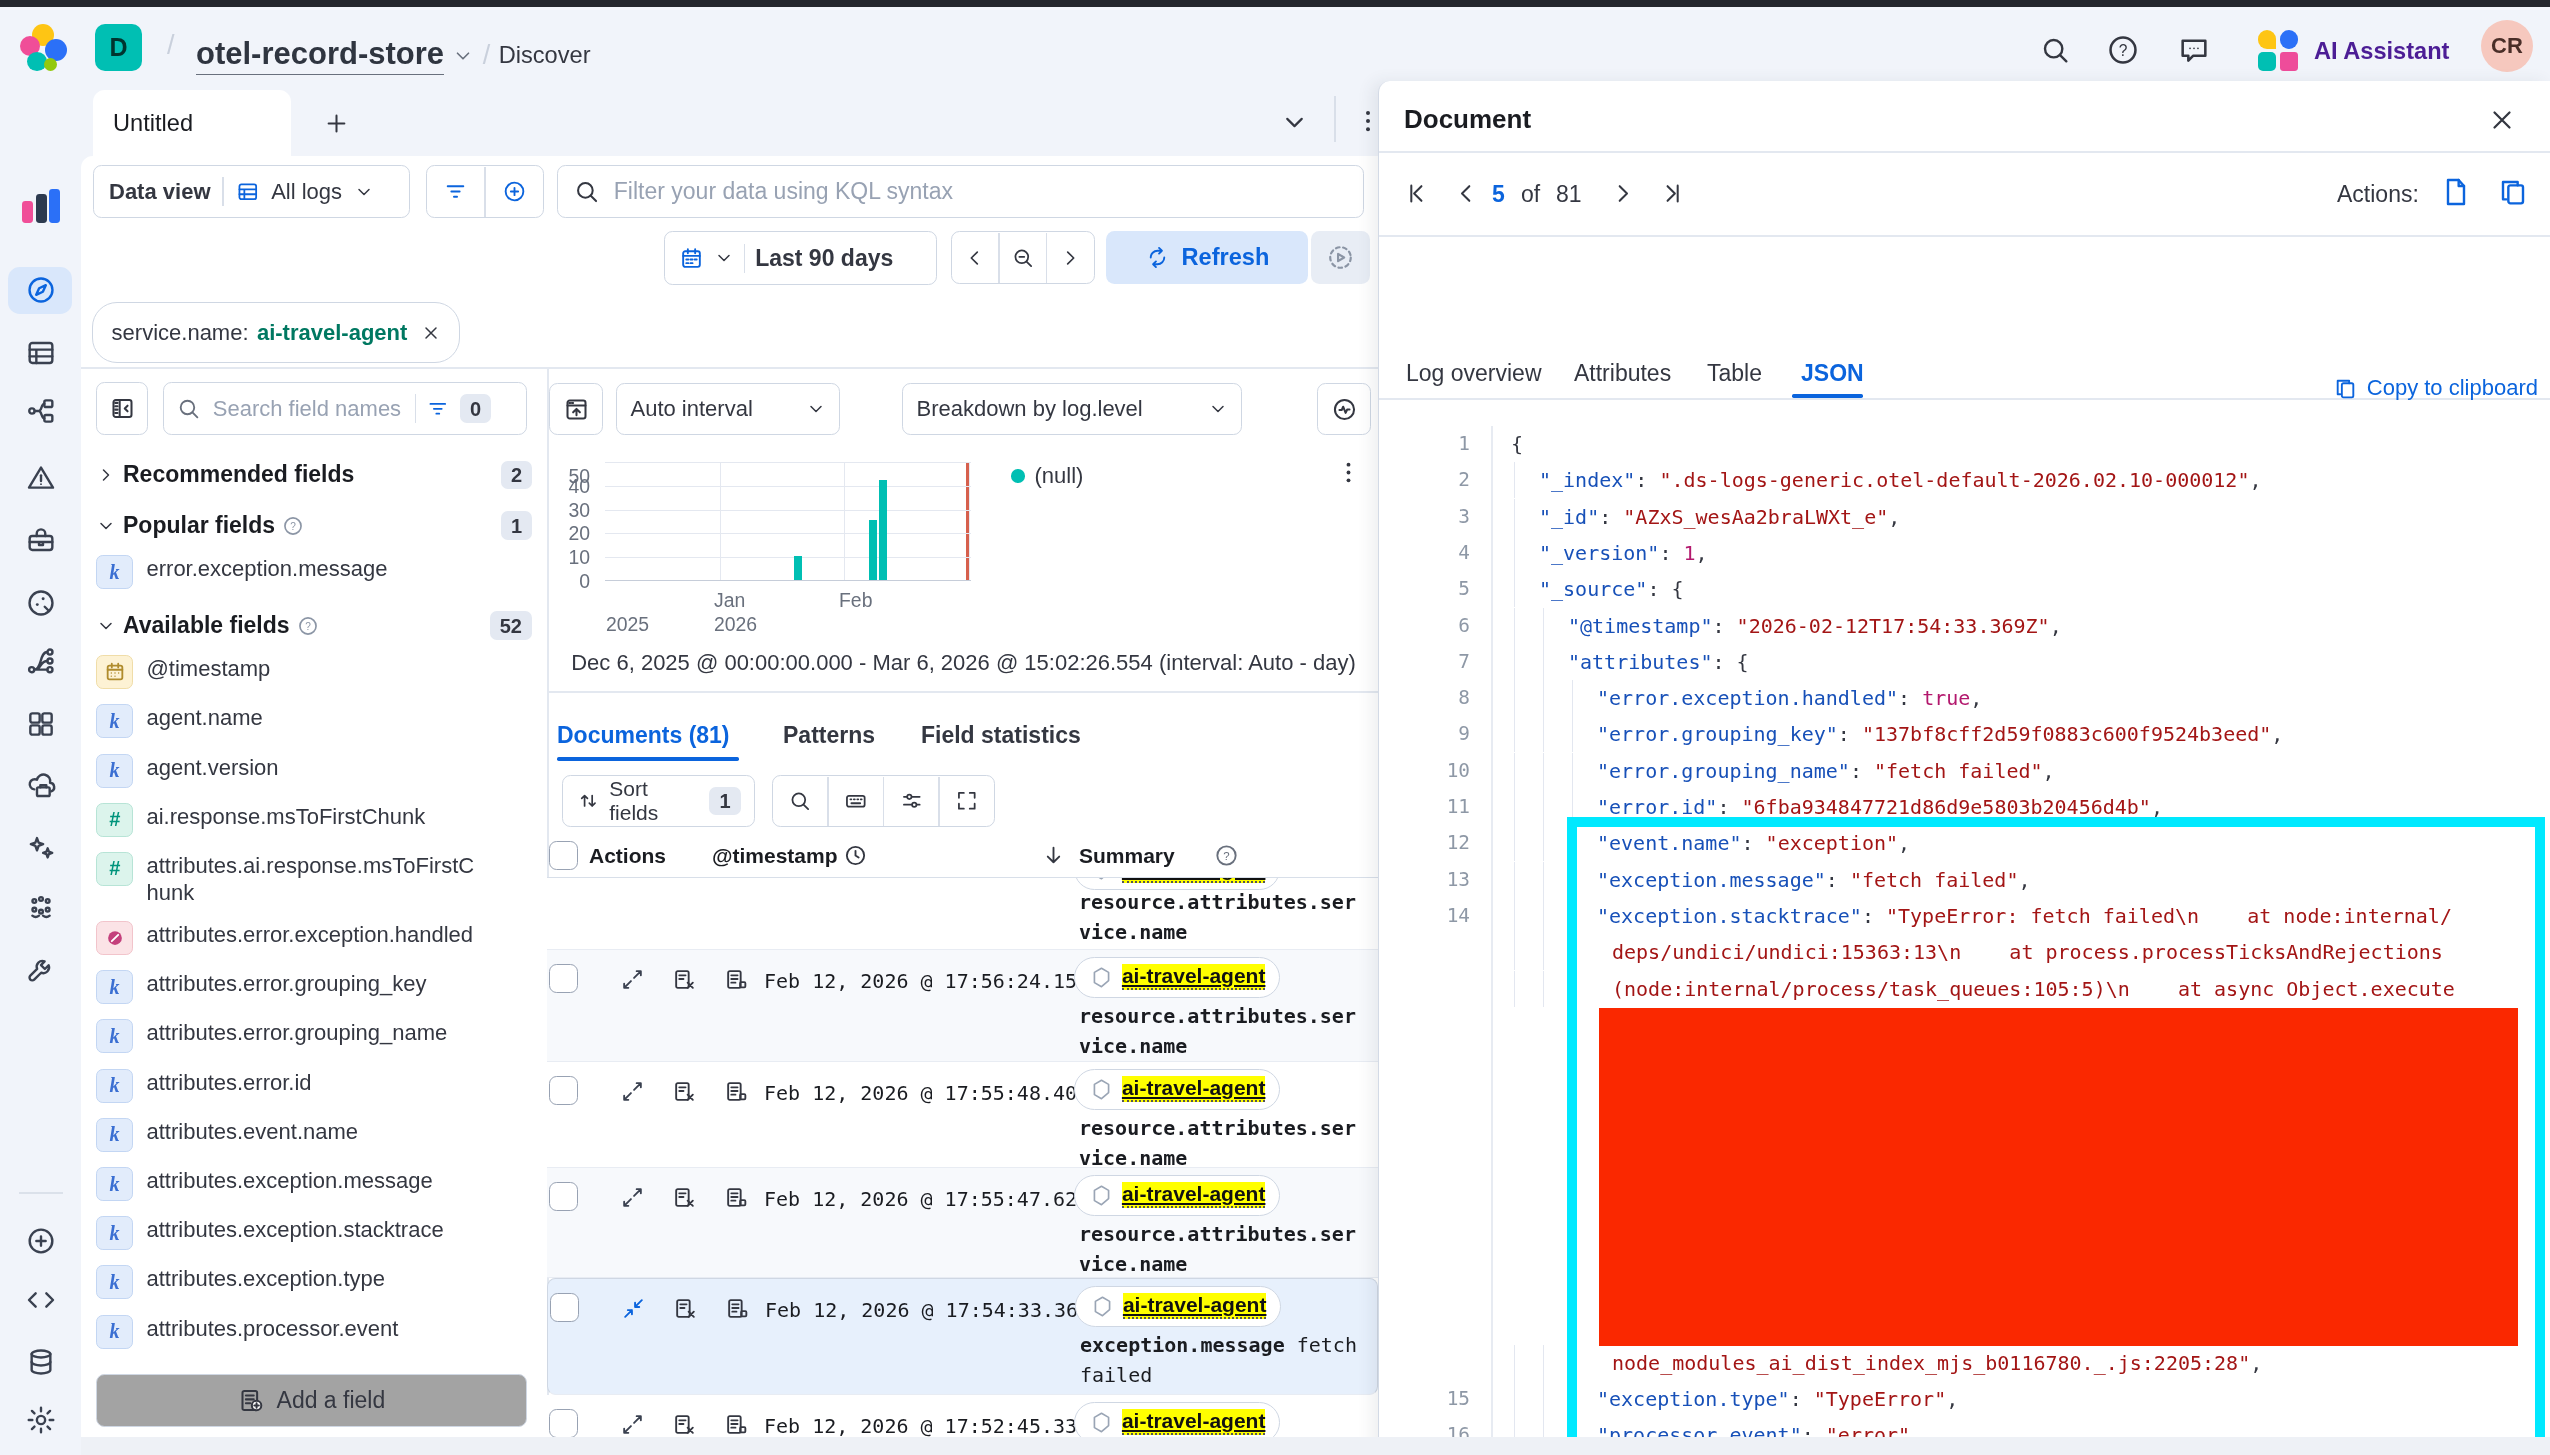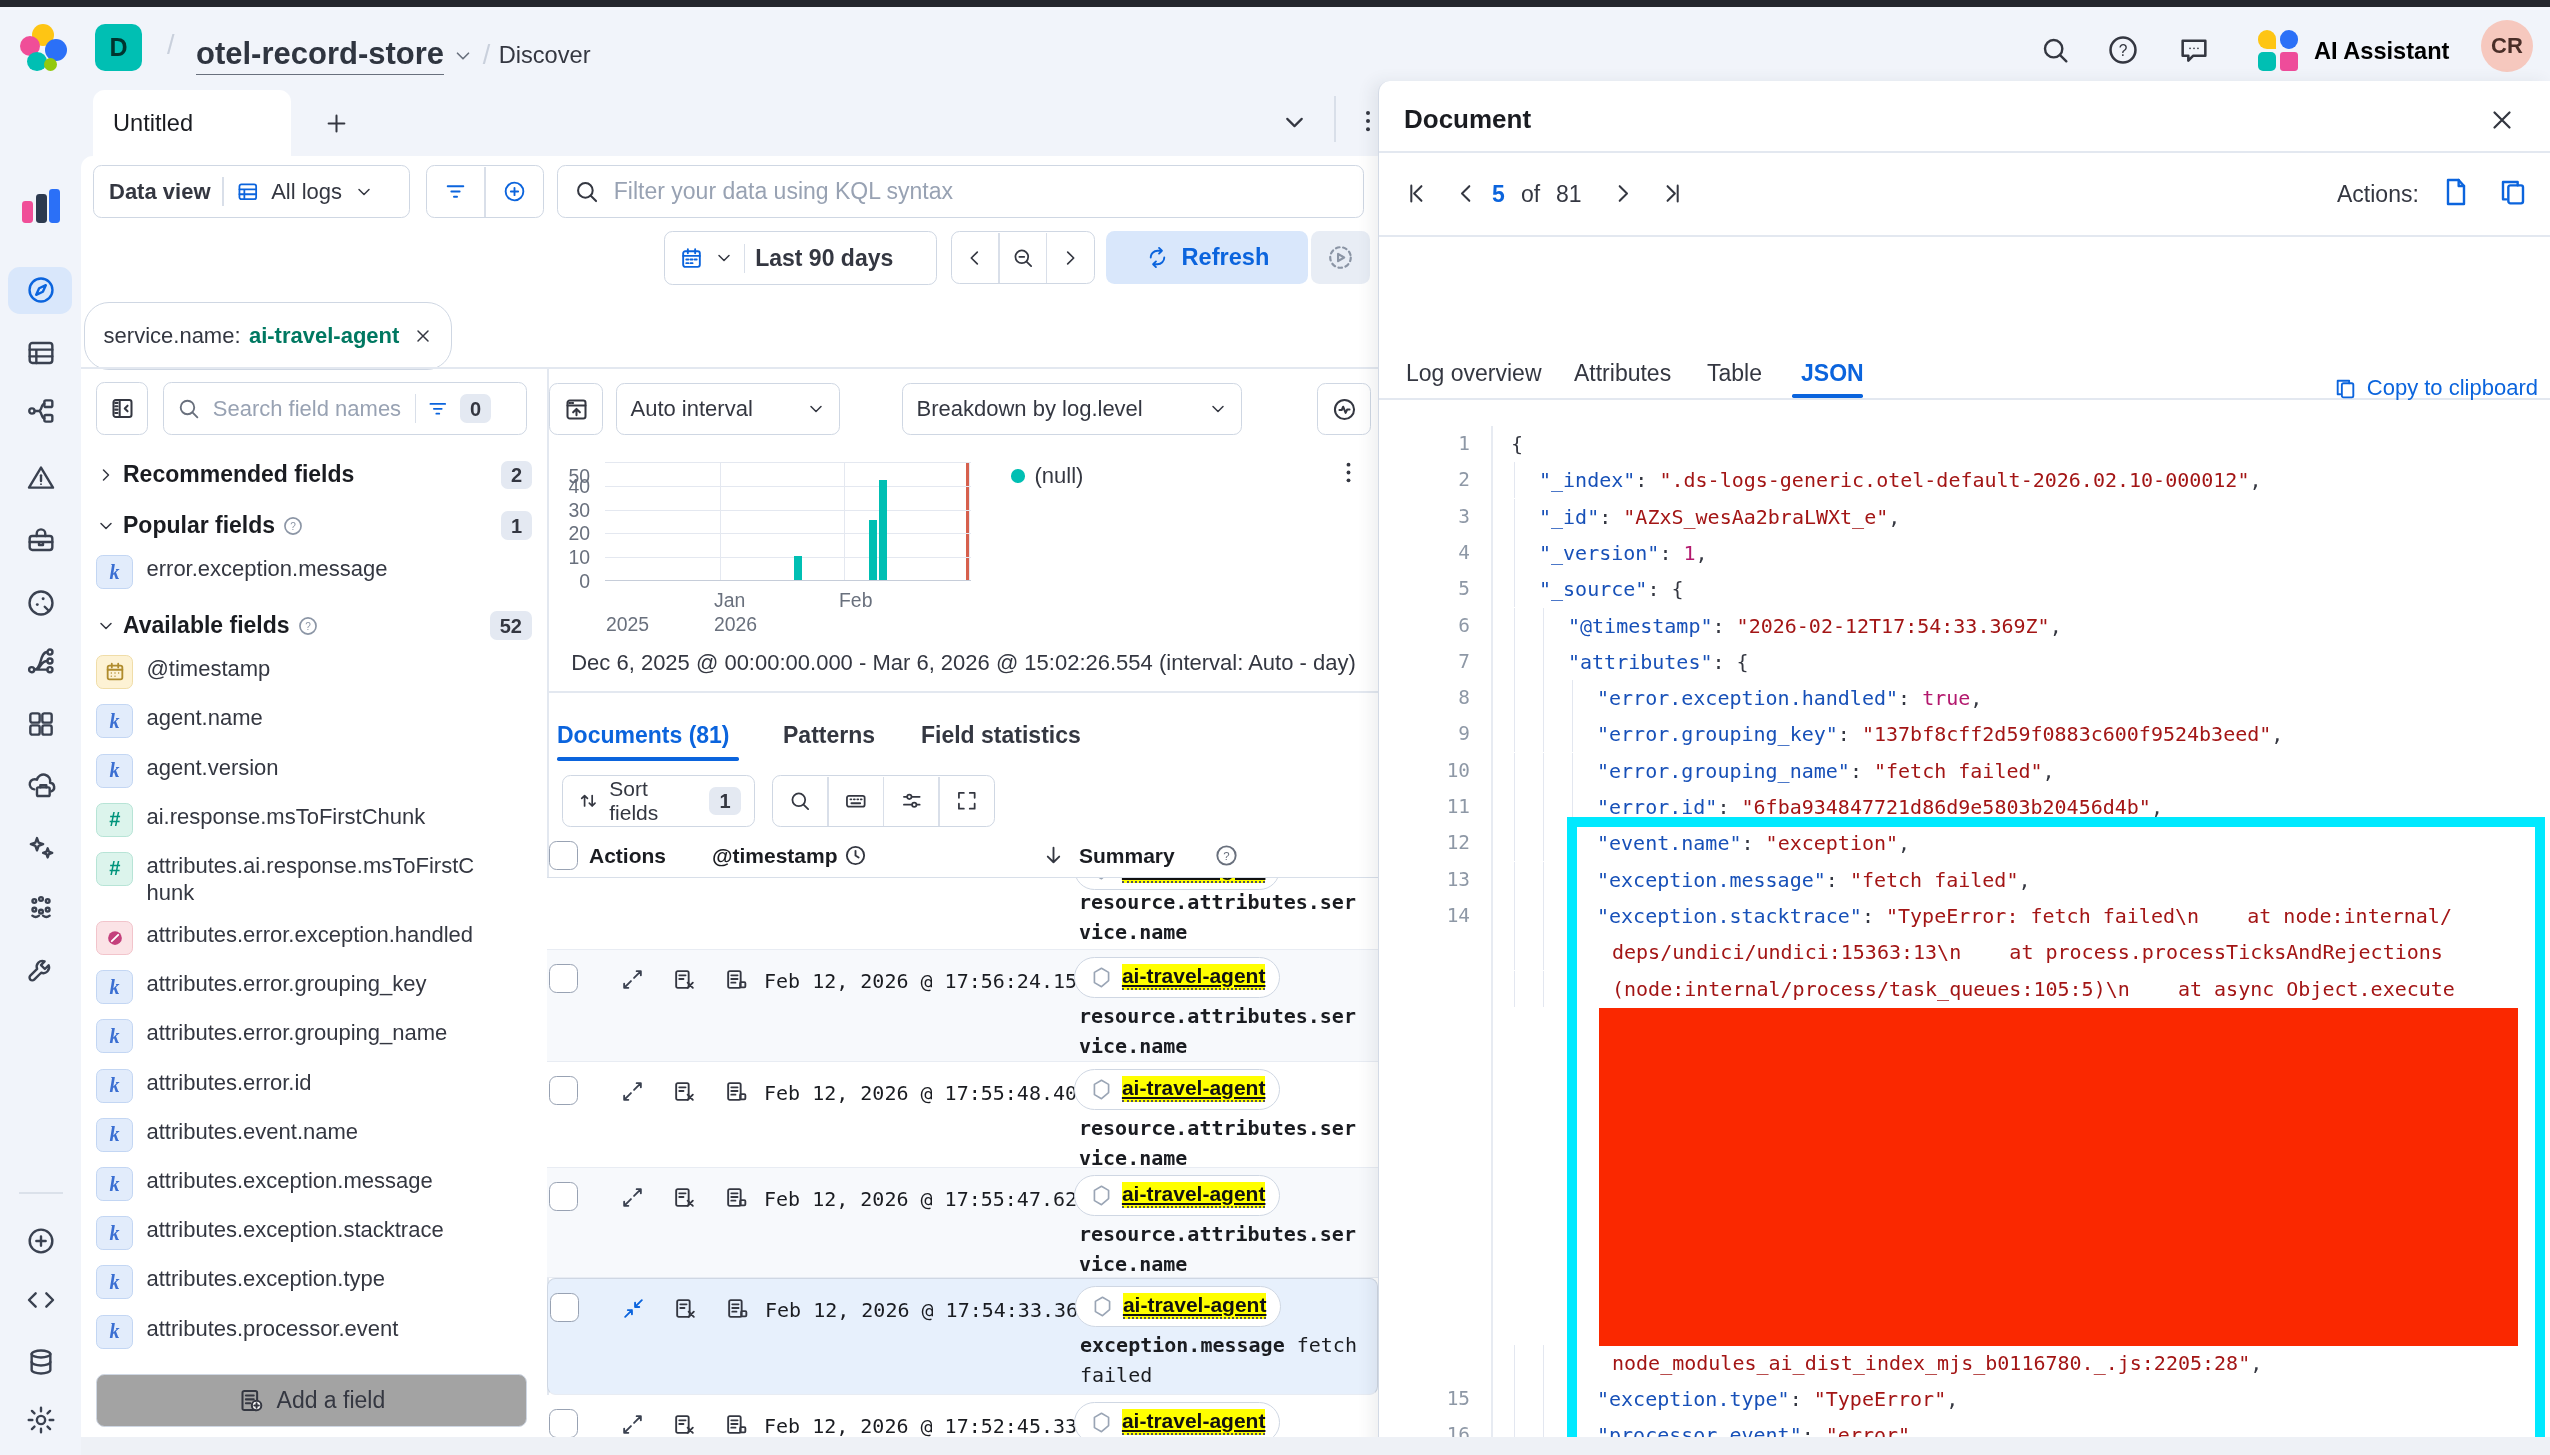--- a/index.html
+++ b/index.html
@@ -12,21 +12,21 @@
   .ic-blue{color:#0b64dd;}
   .ic-mut{color:#69707d;}
 
   
   .topstrip{left:0;top:0;width:2550px;height:6.8px;background:#23262d;}
   .appheader{left:0;top:6.8px;width:2550px;height:74px;background:#f1f4fa;}
   .dbadge{width:47px;height:47px;border-radius:10px;background:#00bfb3;color:#00352f;font-weight:700;font-size:25px;display:flex;align-items:center;justify-content:center;}
   .slash{color:#c9d0dc;font-size:27px;font-weight:300;}
   .crumb-link{font-size:31px;font-weight:600;color:#2f3540;border-bottom:1.7px solid #69707d;padding-bottom:2.5px;}
   .crumb-page{font-size:23.6px;color:#343741;}
-  .ai-label{font-size:23.6px;font-weight:700;color:#000000;}
+  .ai-label{font-size:23.6px;font-weight:700;color:#4c1d95;}
   .avatar{width:52px;height:52px;border-radius:50%;background:#f6c8be;color:#4a2e28;font-weight:700;font-size:22px;display:flex;align-items:center;justify-content:center;}
 
   
   .leftrail{left:0;top:81px;width:81px;height:1375px;background:#f1f4fa;}
   .railic{position:absolute;left:24.5px;width:32px;height:32px;color:#3a4150;}
   .rail-active-bg{position:absolute;left:8.4px;width:64px;height:47px;border-radius:11.8px;background:#d9e7fb;}
   .raildiv{position:absolute;left:18.6px;width:44px;height:1.7px;background:#dbe1ea;}
 
   
   .maincard{left:81px;top:156px;width:1297px;height:1300px;background:#fff;border-radius:11.8px 0 0 0;}
@@ -406,21 +406,21 @@
   </div>
   <div class="abs flex" style="left:1311px;top:231px;width:59px;height:53px;background:#e8edf5;border-radius:8.4px;justify-content:center;">
     <span style="width:29px;height:29px;color:#8b95a5;">
         <svg viewBox="0 0 24 24" fill="none" stroke="currentColor" stroke-width="1.8" stroke-dasharray="3 3" stroke-linecap="round" stroke-linejoin="round" width="100%" height="100%">
           <circle cx="12" cy="12" r="8.5"></circle>
           <path stroke-dasharray="0" d="M10 9l5 3-5 3z"></path>
         </svg>
       </span>
   </div>
 
-  <div class="abs fpill" style="left:84px;top:302px;height:68px;justify-content:space-between;">
+  <div class="abs fpill" style="left:92px;top:302px;height:61px;justify-content:space-between;">
     <span class="f">service.name:</span>
     <span class="v">ai-travel-agent</span>
     <span class="ic" style="width:20px;height:20px;margin-left:5px;">
         <svg viewBox="0 0 24 24" fill="none" stroke="currentColor" stroke-width="1.8" stroke-linecap="round" stroke-linejoin="round" width="100%" height="100%">
           <path d="M6 6l12 12M18 6L6 18"></path>
         </svg>
       </span>
   </div>
 
   <div class="abs" style="left:81px;top:367px;width:1297px;height:1.7px;background:#e3e8f0;"></div>

